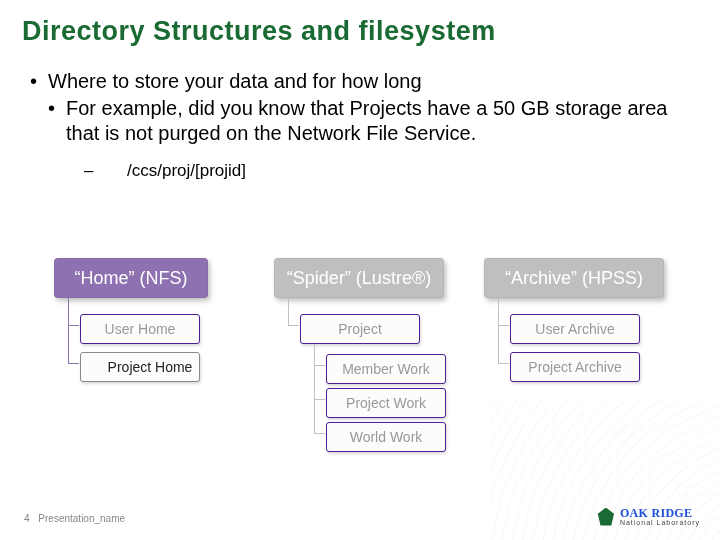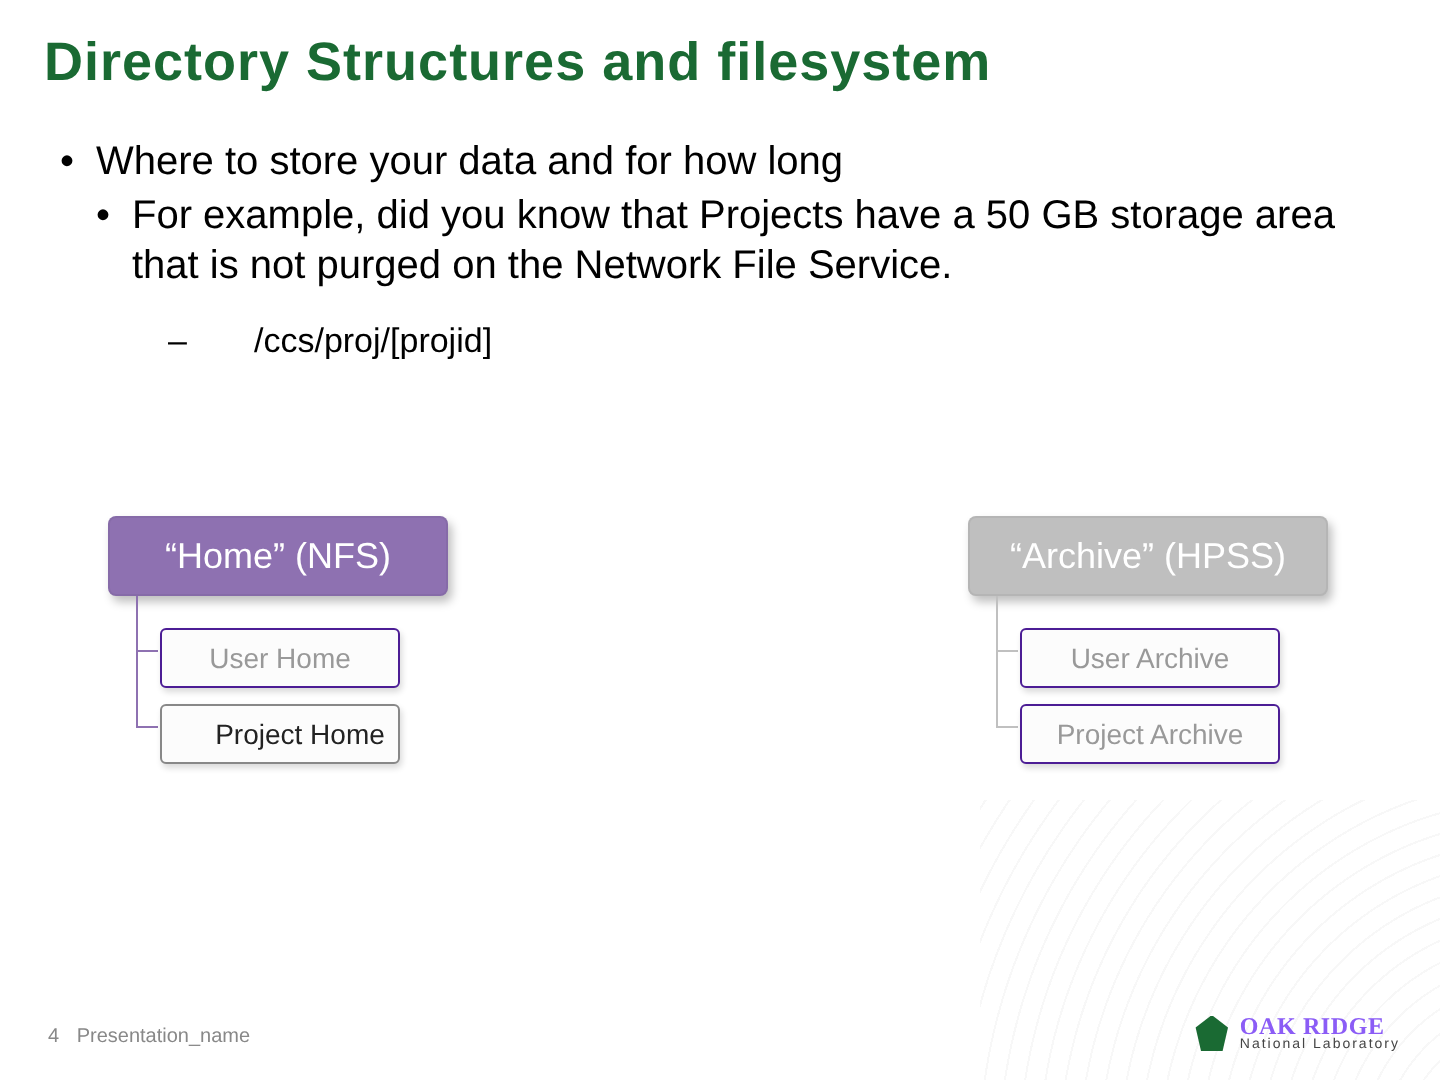--- a/index.html
+++ b/index.html
@@ -55,21 +55,21 @@
     position: absolute;
     top: 258px;
     left: 54px;
     width: 630px;
     height: 220px;
   }
   .col {
     position: absolute;
     top: 0;
   }
-  .col1 { left: 0;   width: 170px; text-align: center; }
+  .col1 { left: 0;   width: 154px; text-align: center; }
   .col2 { left: 220px; width: 170px; }
   .col3 { left: 430px; width: 200px; }
 
   .hdr {
     position: relative;
     height: 40px;
     border-radius: 4px;
     display: flex;
     align-items: center;
     justify-content: center;
@@ -130,21 +130,21 @@
   }
   .logo .leaf {
     width: 18px; height: 18px;
     background: #1a6a33;
     clip-path: polygon(50% 0, 95% 35%, 80% 100%, 20% 100%, 5% 35%);
     position: relative;
   }
   .logo .text { line-height: 1; }
   .logo .t1 {
     font-family: Georgia, serif;
-    color: #8b5cf6;
+    color: #1d4ed8;
     font-size: 12px;
     font-weight: 700;
     letter-spacing: 0.3px;
   }
   .logo .t2 {
     color: #444;
     font-size: 7px;
     letter-spacing: 1px;
     text-align: right;
   }
@@ -182,20 +182,31 @@
 <div class="diagram">
 
   <div class="col col1">
     <div class="hdr purple">“Home” (NFS)</div>
     <div class="connector purple" style="left:14px; top:40px; height:28px;"></div>
     <div class="sub" style="left:26px; top:56px; width:120px;">User Home</div>
     <div class="connector purple" style="left:14px; top:40px; height:66px;"></div>
     <div class="sub active" style="left:26px; top:94px; width:120px;">Project Home</div>
   </div>
 
+  <div class="col col2">
+    <div class="hdr gray">“Spider” (Lustre®)</div>
+    <div class="connector" style="left:14px; top:40px; height:28px;"></div>
+    <div class="sub" style="left:26px; top:56px; width:120px;">Project</div>
+    <div class="connector" style="left:40px; top:86px; height:22px;"></div>
+    <div class="sub" style="left:52px; top:96px; width:120px;">Member Work</div>
+    <div class="connector" style="left:40px; top:86px; height:56px;"></div>
+    <div class="sub" style="left:52px; top:130px; width:120px;">Project Work</div>
+    <div class="connector" style="left:40px; top:86px; height:90px;"></div>
+    <div class="sub" style="left:52px; top:164px; width:120px;">World Work</div>
+  </div>
 
   <div class="col col3">
     <div class="hdr gray" style="width:180px;">“Archive” (HPSS)</div>
     <div class="connector" style="left:14px; top:40px; height:28px;"></div>
     <div class="sub" style="left:26px; top:56px; width:130px;">User Archive</div>
     <div class="connector" style="left:14px; top:40px; height:66px;"></div>
     <div class="sub" style="left:26px; top:94px; width:130px;">Project Archive</div>
   </div>
 
 </div>

